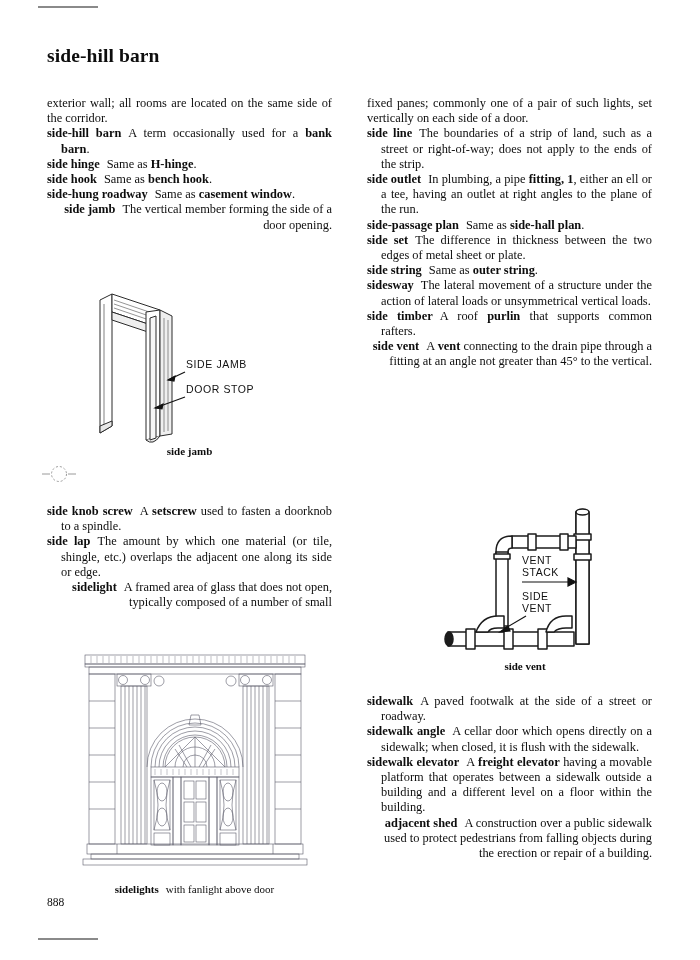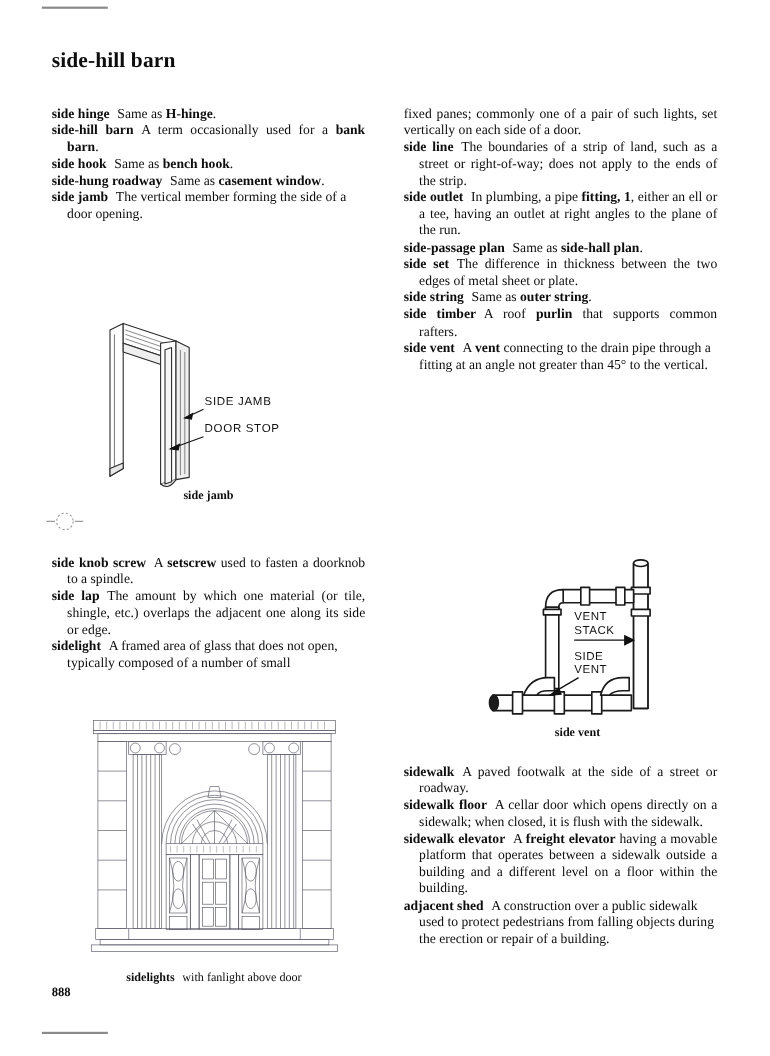--- a/index.html
+++ b/index.html
@@ -59,21 +59,21 @@
     text-align: justify;
     text-justify: inter-word;
     text-indent: -14px;
     padding-left: 14px;
     margin: 0;
   }
   .entry.cont {
     text-indent: 0;
     padding-left: 0;
   }
-  .entry:last-child { text-align: left; }
+  .entry:last-child { text-align: right; }
 
   .term {
     font-weight: bold;
   }
   .xref {
     font-weight: bold;
   }
   .gap { display: inline-block; width: 7px; }
 
   
@@ -93,43 +93,44 @@
   #fig-sidelights { left: 62px; top: 649px; width: 265px; }
 
   .fig-art { display: block; margin: 0 auto; }
 
   
   .page-number {
     position: absolute;
     left: 47px;
     top: 896px;
     font-size: 11.5px;
-    font-weight: bold;
+    font-weight: normal;
   }
 </style>
 </head>
 <body>
 
 <div class="crop-mark crop-top"></div>
 <div class="crop-mark crop-bottom"></div>
 
 <svg class="reg-mark" viewBox="0 0 34 22">
   <circle cx="17" cy="11" r="7.5" fill="none" stroke="#9a9a9a" stroke-width="1" stroke-dasharray="2 2"></circle>
   <line x1="0" y1="11" x2="8" y2="11" stroke="#9a9a9a" stroke-width="1"></line>
   <line x1="26" y1="11" x2="34" y2="11" stroke="#9a9a9a" stroke-width="1"></line>
 </svg>
 
 <div class="page-header">side-hill barn</div>
 
 <div class="column col-left">
 
+  <p class="entry cont"><span>exterior wall; all rooms are located on the same side of the corridor.</span></p>
+
+  <p class="entry"><span class="term">side-hill barn</span><span class="gap"></span><span>A term occasionally used for a </span><span class="xref">bank barn</span><span>.</span></p>
 
   <p class="entry"><span class="term">side hinge</span><span class="gap"></span><span>Same as </span><span class="xref">H-hinge</span><span>.</span></p>
-
-  <p class="entry"><span class="term">side-hill barn</span><span class="gap"></span><span>A term occasionally used for a </span><span class="xref">bank barn</span><span>.</span></p>
 
   <p class="entry"><span class="term">side hook</span><span class="gap"></span><span>Same as </span><span class="xref">bench hook</span><span>.</span></p>
 
   <p class="entry"><span class="term">side-hung  roadway</span><span class="gap"></span><span>Same  as  </span><span class="xref">casement window</span><span>.</span></p>
 
   <p class="entry"><span class="term">side jamb</span><span class="gap"></span><span>The vertical member forming the side of a door opening.</span></p>
 
 </div>
 
 <div class="figure" id="fig-side-jamb">
@@ -346,20 +347,21 @@
 
   <p class="entry"><span class="term">side outlet</span><span class="gap"></span><span>In plumbing, a pipe </span><span class="xref">fitting, 1</span><span>, either an ell or a tee, having an outlet at right angles to the plane of the run.</span></p>
 
   <p class="entry"><span class="term">side-passage plan</span><span class="gap"></span><span>Same as </span><span class="xref">side-hall plan</span><span>.</span></p>
 
 
   <p class="entry"><span class="term">side set</span><span class="gap"></span><span>The difference in thickness between the two edges of metal sheet or plate.</span></p>
 
   <p class="entry"><span class="term">side string</span><span class="gap"></span><span>Same as </span><span class="xref">outer string</span><span>.</span></p>
 
+  <p class="entry"><span class="term">sidesway</span><span class="gap"></span><span>The lateral movement of a structure under the action of lateral loads or unsymmetrical vertical loads.</span></p>
 
   <p class="entry"><span class="term">side timber</span><span class="gap"></span><span>A roof </span><span class="xref">purlin</span><span> that supports common rafters.</span></p>
 
   <p class="entry"><span class="term">side vent</span><span class="gap"></span><span>A </span><span class="xref">vent</span><span> connecting to the drain pipe through a fitting at an angle not greater than 45° to the vertical.</span></p>
 
 </div>
 
 <div class="figure" id="fig-side-vent">
   <svg class="fig-art" width="175" height="160" viewBox="0 0 175 160">
     <g fill="#ffffff" stroke="#1b1b1b" stroke-width="1.5" stroke-linejoin="round" stroke-linecap="round">
@@ -407,21 +409,21 @@
       <polygon points="62,134 70,128 72,133"></polygon>
     </g>
   </svg>
   <div class="fig-caption"><span class="cap-term">side vent</span></div>
 </div>
 
 <div class="column col-right" style="top:694px;">
 
   <p class="entry"><span class="term">sidewalk</span><span class="gap"></span><span>A paved footwalk at the side of a street or roadway.</span></p>
 
-  <p class="entry"><span class="term">sidewalk floor</span><span class="gap"></span><span>A cellar door which opens directly on a sidewalk; when closed, it is flush with the sidewalk.</span></p>
+  <p class="entry"><span class="term">sidewalk angle</span><span class="gap"></span><span>A cellar door which opens directly on a sidewalk; when closed, it is flush with the sidewalk.</span></p>
 
   <p class="entry"><span class="term">sidewalk elevator</span><span class="gap"></span><span>A </span><span class="xref">freight elevator</span><span> having a movable platform that operates between a sidewalk outside a building and a different level on a floor within the building.</span></p>
 
   <p class="entry"><span class="term">adjacent shed</span><span class="gap"></span><span>A construction over a public sidewalk used to protect pedestrians from falling objects during the erection or repair of a building.</span></p>
 
 </div>
 
 <div class="page-number">888</div>
 
 </body></html>

